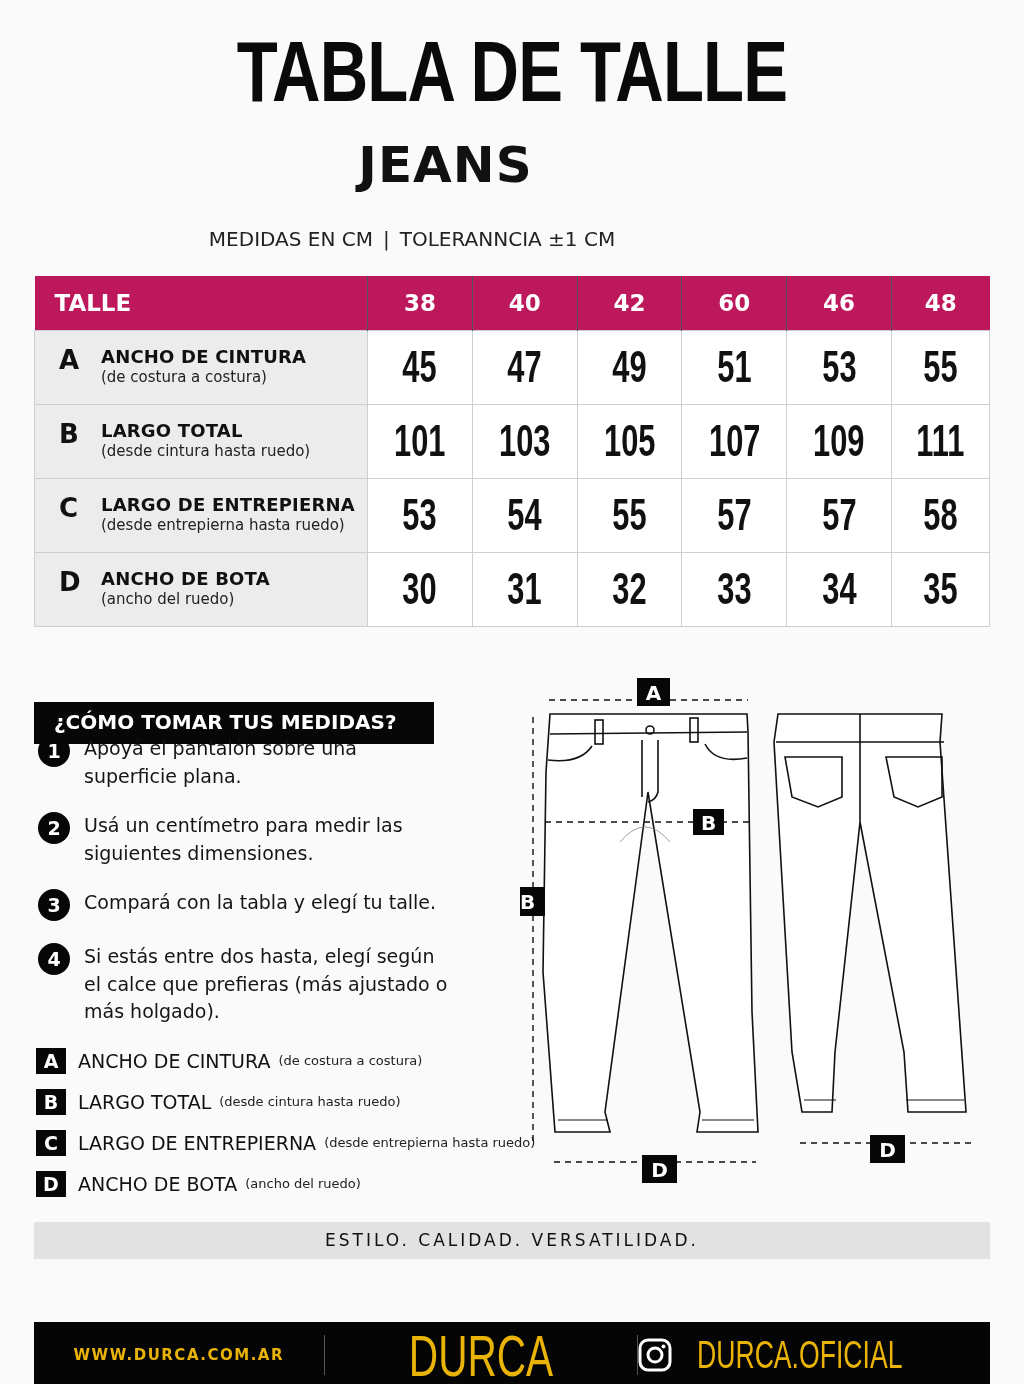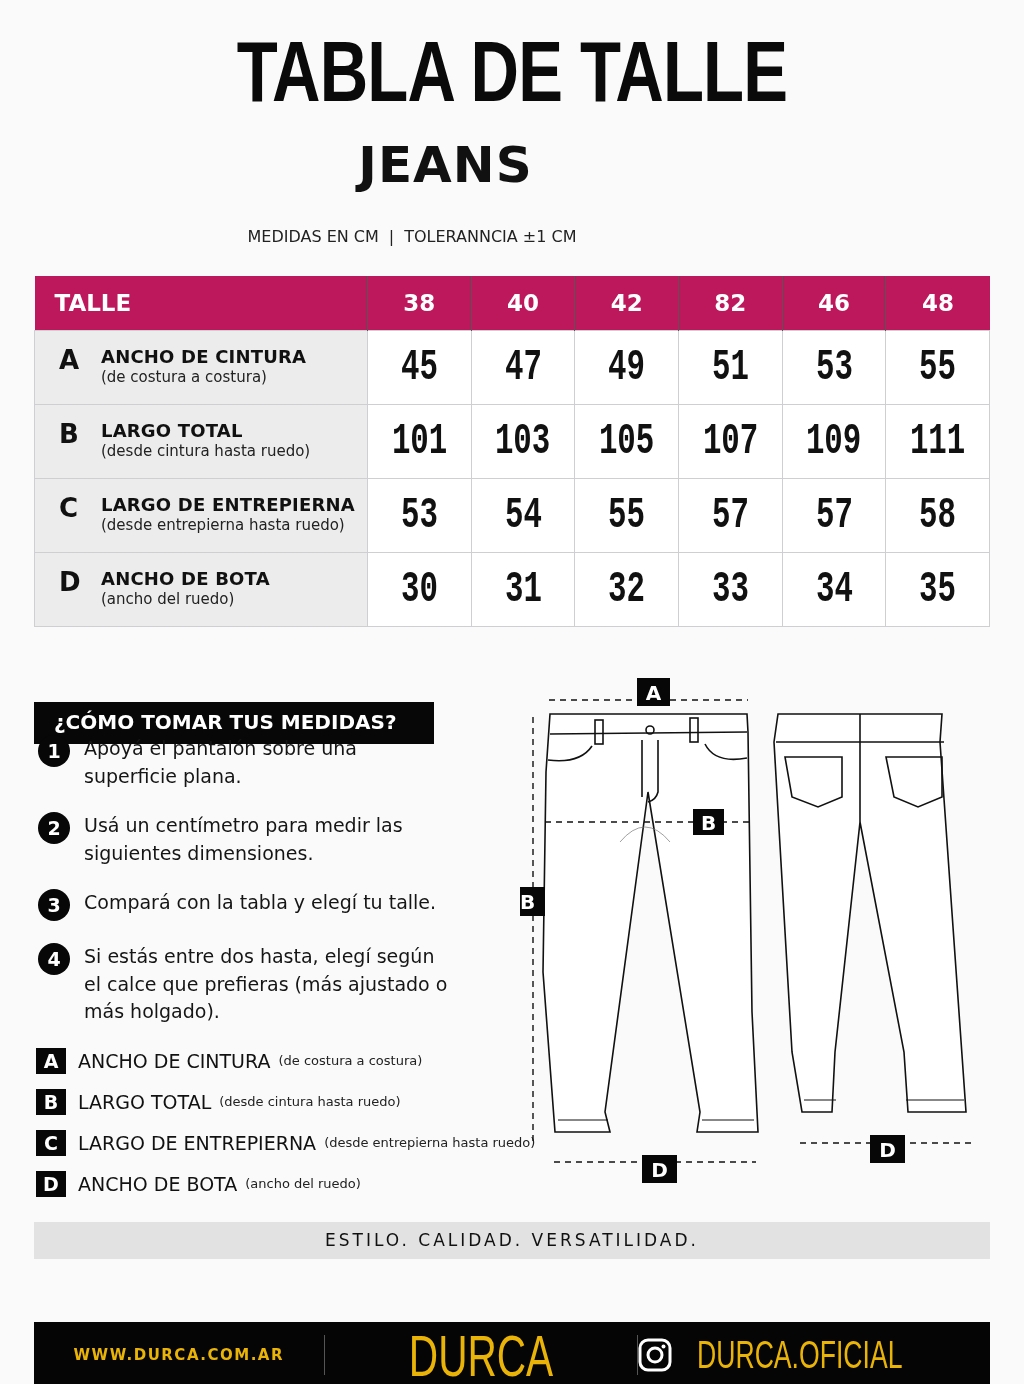--- a/index.html
+++ b/index.html
@@ -5,34 +5,34 @@
   * { box-sizing: border-box; margin: 0; padding: 0; }
   html, body { width: 1024px; height: 1384px; background: #fbfafa; overflow: hidden; }
   body { font-family: "DejaVu Sans", sans-serif; color: #111; position: relative; }
 
   .title { position: absolute; top: 28px; left: 0; width: 1024px; text-align: center;
     font-family: "Liberation Sans", sans-serif; font-weight: 700; font-size: 86px; letter-spacing: -1px;
     transform: scaleX(0.78); transform-origin: center; line-height: 1; color: #0a0a0a; }
   .subtitle { position: absolute; top: 140px; left: 0; width: 891px; text-align: center;
     font-family: "DejaVu Sans", sans-serif; font-weight: 700; font-size: 50px; line-height: 1; letter-spacing: 1px; }
   .meta { position: absolute; top: 227px; left: 0; width: 824px; text-align: center;
-    font-family: "DejaVu Sans", sans-serif; font-size: 16px; color: #222; }
+    font-family: "DejaVu Sans", sans-serif; font-size: 20px; color: #222; }
   .meta .sep { margin: 0 10px; }
 
   table.size { position: absolute; top: 276px; left: 34px; width: 956px; border-collapse: collapse; }
   table.size th { background: #be185d; color: #fff; height: 54px; font-weight: 700; font-size: 23px;
     border-left: 1px solid #555; }
   table.size th.talle { text-align: left; padding-left: 20px; width: 333px; border-left: none; }
   table.size td { border: 1px solid #cfcfd2; height: 74px; }
   table.size td.label { background: #ececec; padding: 6px 10px 6px 24px; vertical-align: middle; }
   .lab { display: flex; align-items: flex-start; }
   .lab .letter { font-weight: 700; font-size: 26px; width: 42px; line-height: 1.1; }
   .lab .name { font-size: 18px; font-weight: 700; line-height: 1.2; letter-spacing: 0.2px; }
   .lab .desc { font-size: 15px; color: #222; line-height: 1.4; }
-  table.size td.val { text-align: center; background: #fff; font-family: Liberation Mono, monospace;
+  table.size td.val { text-align: center; background: #fff; font-family: Liberation Sans, sans-serif;
     font-weight: 700; font-size: 44px; }
   td.val span { display: inline-block; transform: scaleX(0.7); }
 
   .howto { position: absolute; top: 663px; left: 34px; width: 400px; height: 42px; background: #070707;
     color: #fff; font-weight: 700; font-size: 20px; padding: 8px 0 0 20px; margin-top: 39px; }
   .steps { position: absolute; top: 735px; left: 38px; width: 450px; }
   .step { display: flex; margin-bottom: 22px; }
   .step .num { width: 32px; height: 32px; border-radius: 50%; background: #070707; color: #fff;
     font-weight: 700; font-size: 19px; text-align: center; line-height: 32px; flex-shrink: 0; margin-right: 14px; }
   .step .txt { font-size: 19px; line-height: 1.45; color: #151515; }
@@ -67,21 +67,21 @@
   <span>MEDIDAS EN CM</span><span class="sep">|</span><span>TOLERANNCIA ±1 CM</span>
 </div>
 
 <table class="size">
   <thead>
     <tr>
       <th class="talle">TALLE</th>
       <th>38</th>
       <th>40</th>
       <th>42</th>
-      <th>82</th>
+      <th>60</th>
       <th>46</th>
       <th>48</th>
     </tr>
   </thead>
   <tbody>
     <tr>
       <td class="label">
           <div class="lab">
         <span class="letter">A</span>
         <div>

